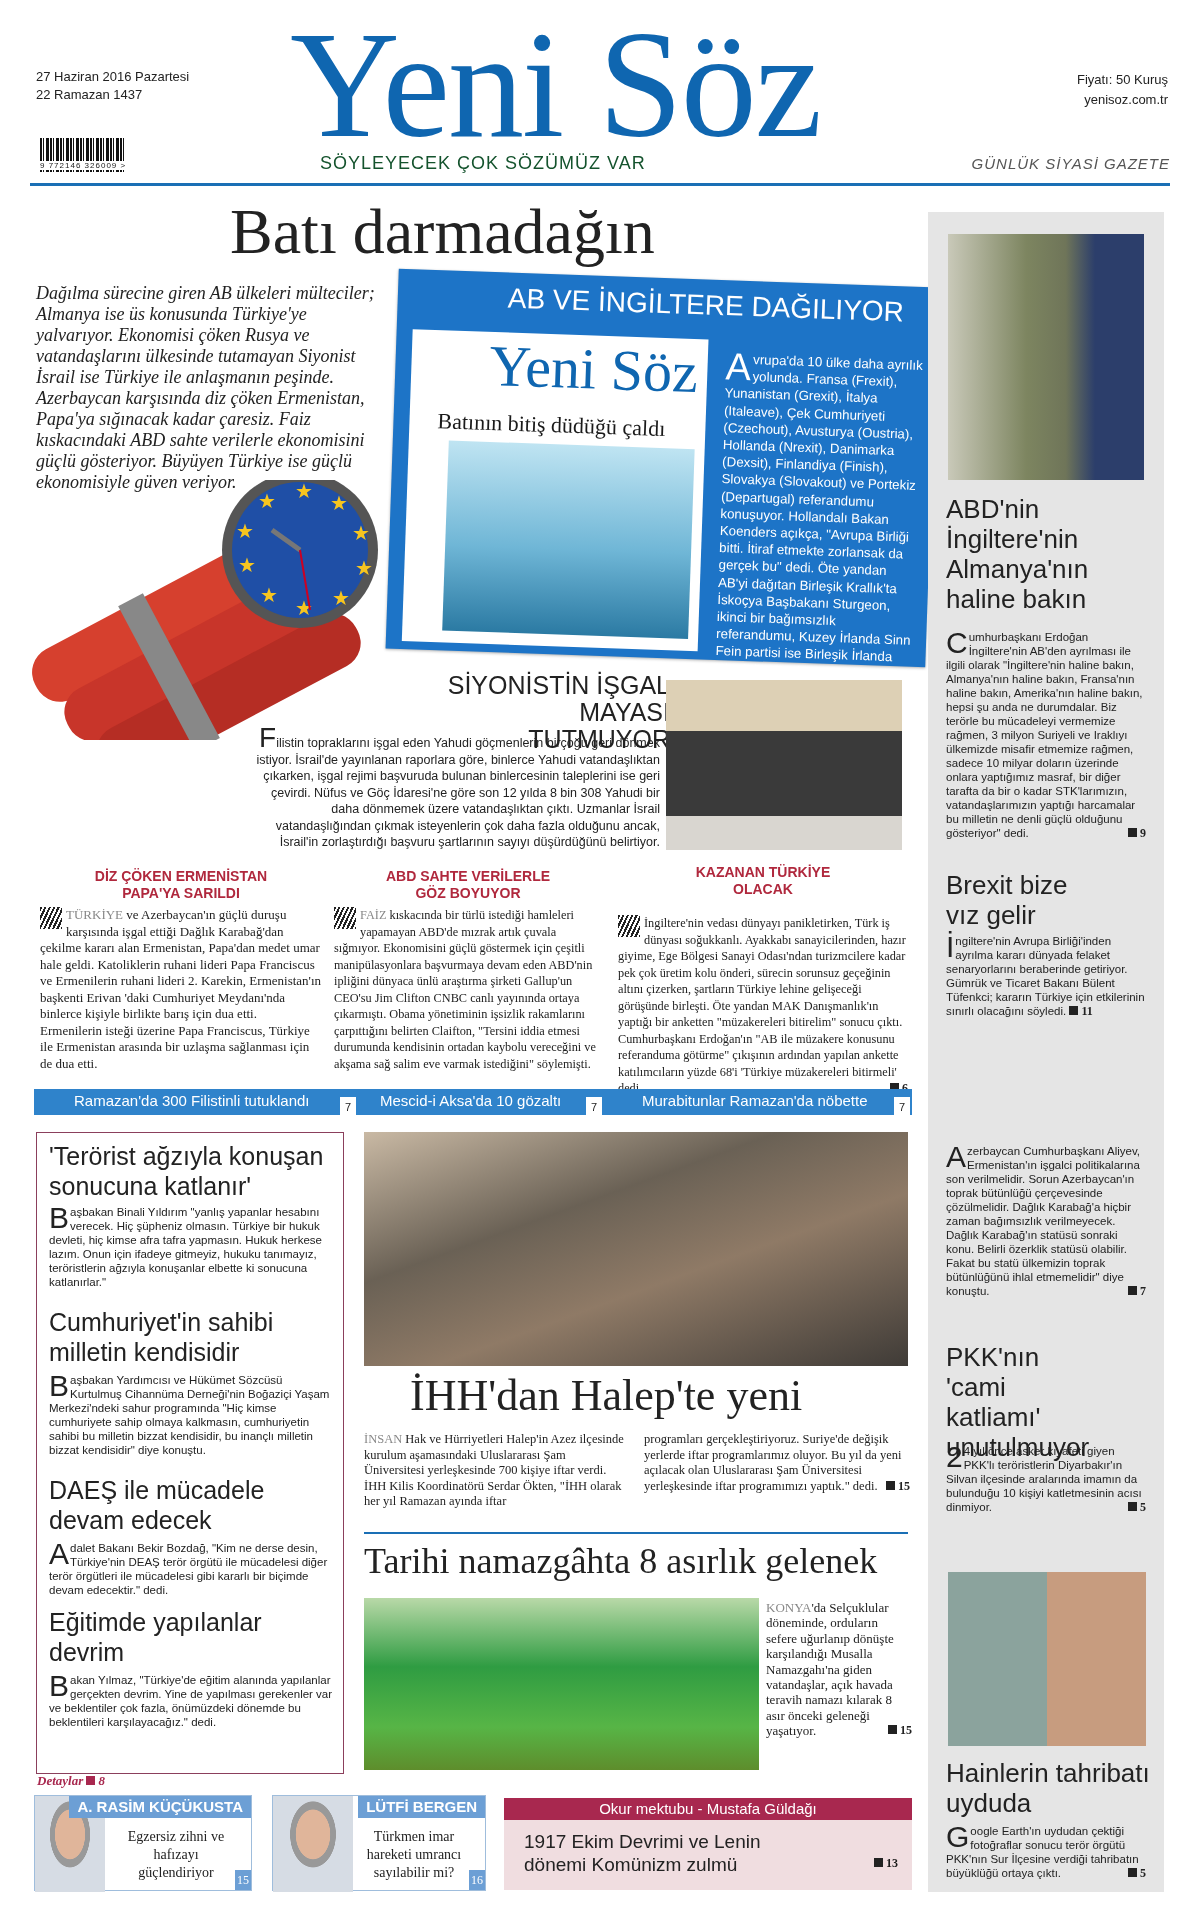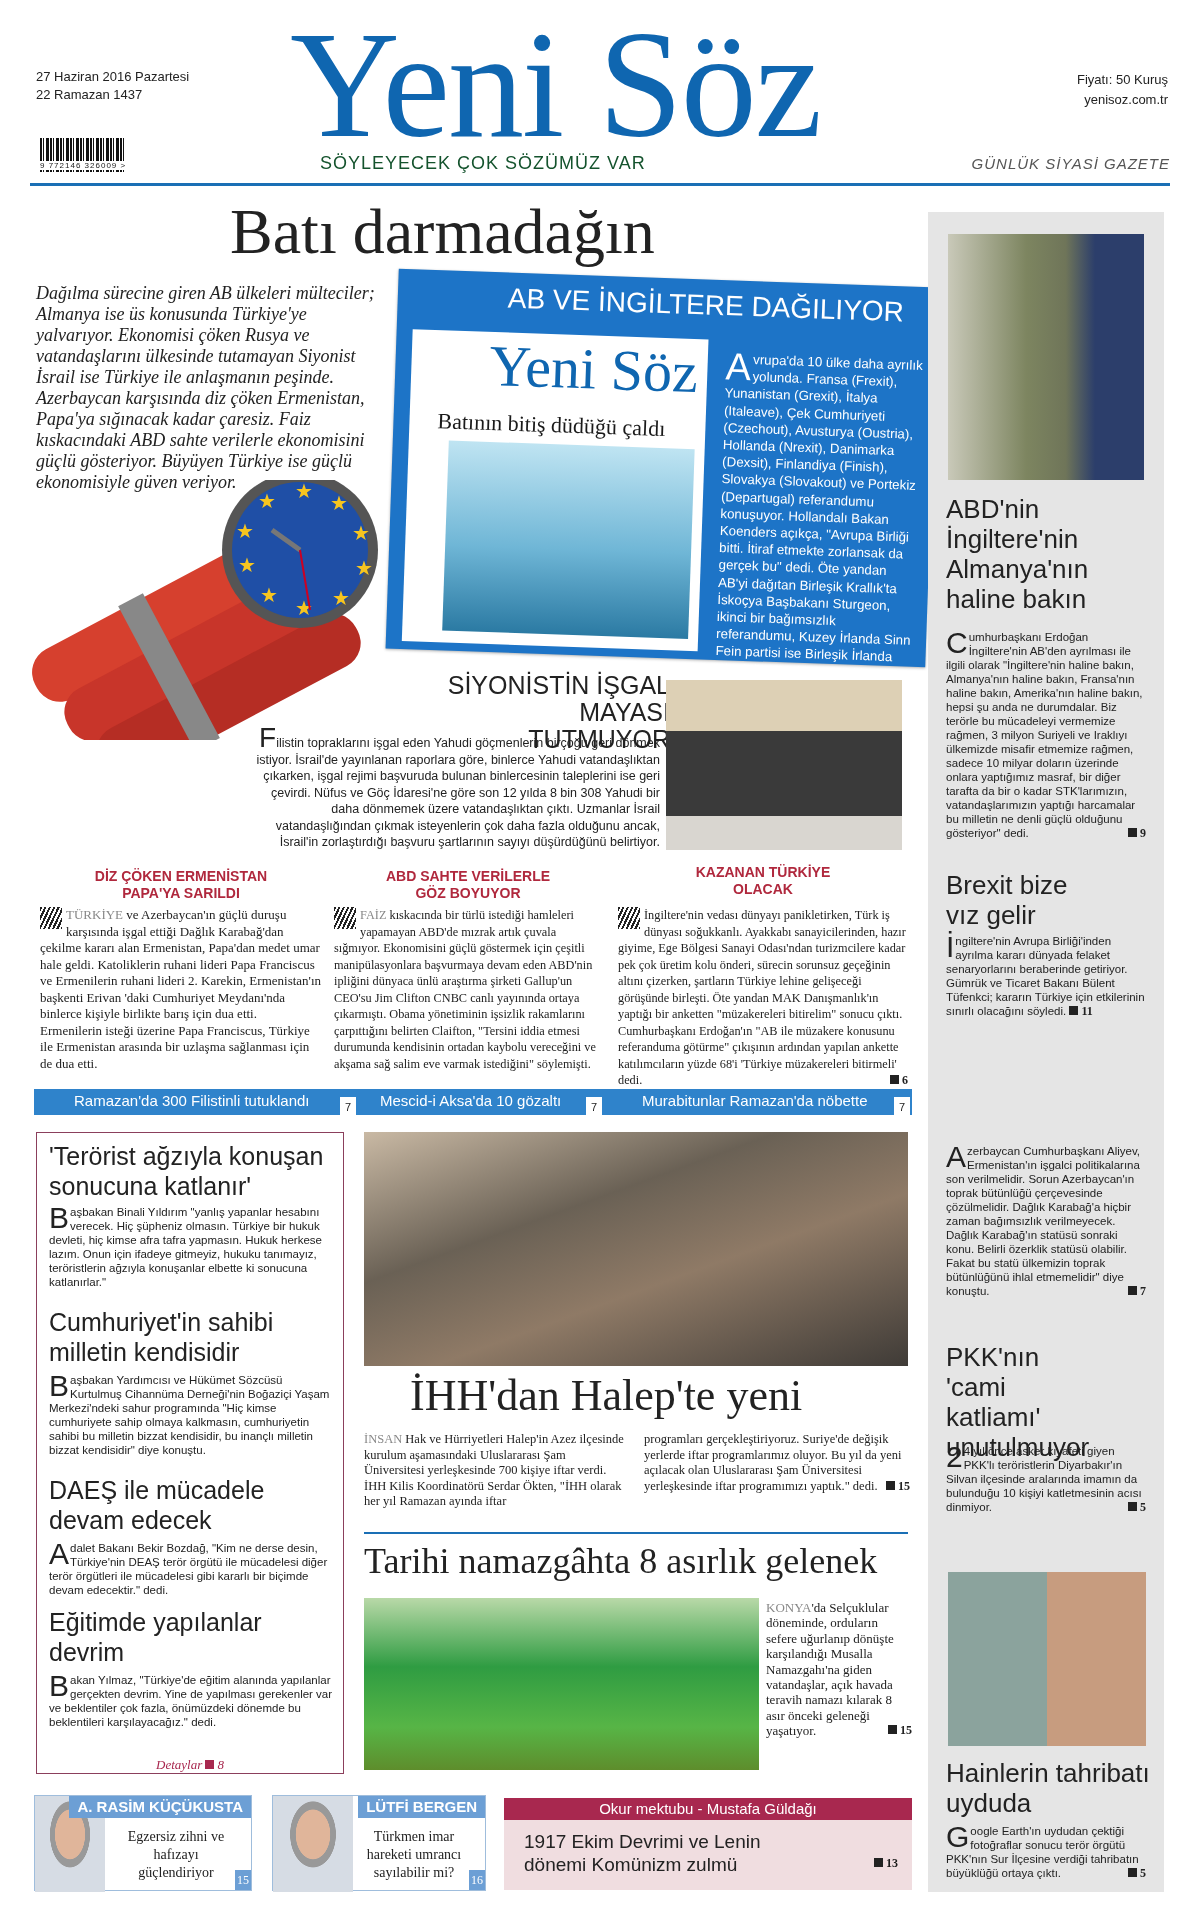--- a/index.html
+++ b/index.html
@@ -157,21 +157,21 @@
   </div>
   <div class="col-body" style="margin-top:5px;font-size:12.3px">
     <span class="slash"></span><span style="color:#888">FAİZ</span><span> kıskacında bir türlü istediği hamleleri yapamayan ABD'de mızrak artık çuvala sığmıyor. Ekonomisini güçlü göstermek için çeşitli manipülasyonlara başvurmaya devam eden ABD'nin ipliğini dünyaca ünlü araştırma şirketi Gallup'un CEO'su Jim Clifton CNBC canlı yayınında ortaya çıkarmıştı. Obama yönetiminin işsizlik rakamlarını çarpıttığını belirten Claifton, "Tersini iddia etmesi durumunda kendisinin ortadan kaybolu vereceğini ve akşama sağ salim eve varmak istediğini" söylemişti.</span>
   </div>
 </div>
 <div class="abs" style="left:618px;top:864px;width:290px">
   <div class="col-head">
     <div>KAZANAN TÜRKİYE</div>
     <div>OLACAK</div>
   </div>
-  <div class="col-body" style="margin-top:9px;font-size:12.3px">
+  <div class="col-body" style="margin-top:17px;font-size:12.3px">
     <span class="slash"></span><span>İngiltere'nin vedası dünyayı panikletirken, Türk iş dünyası soğukkanlı. Ayakkabı sanayicilerinden, hazır giyime, Ege Bölgesi Sanayi Odası'ndan turizmcilere kadar pek çok üretim kolu önderi, sürecin sorunsuz geçeğinin altını çizerken, şartların Türkiye lehine gelişeceği görüşünde birleşti. Öte yandan MAK Danışmanlık'ın yaptığı bir anketten "müzakereleri bitirelim" sonucu çıktı. Cumhurbaşkanı Erdoğan'ın "AB ile müzakere konusunu referanduma götürme" çıkışının ardından yapılan ankette katılımcıların yüzde 68'i 'Türkiye müzakereleri bitirmeli' dedi.</span>
     <span class="ref" style="float:right"><span class="sq"></span><span>6</span></span>
   </div>
 </div>
 
 <div class="abs ticker">
   <div class="tk" style="left:40px">Ramazan'da 300 Filistinli tutuklandı</div>
   <div class="tknum" style="left:306px">7</div>
   <div class="tk" style="left:346px">Mescid-i Aksa'da 10 gözaltı</div>
   <div class="tknum" style="left:552px">7</div>
@@ -181,21 +181,21 @@
 
 <div class="abs pinkbox">
   <div class="pb-h" style="top:8px;width:290px">'Terörist ağzıyla konuşan sonucuna katlanır'</div>
   <div class="pb-b" style="top:72px"><span class="dc">B</span><span>aşbakan Binali Yıldırım "yanlış yapanlar hesabını verecek. Hiç şüpheniz olmasın. Türkiye bir hukuk devleti, hiç kimse afra tafra yapmasın. Hukuk herkese lazım. Onun için ifadeye gitmeyiz, hukuku tanımayız, teröristlerin ağzıyla konuşanlar elbette ki sonucuna katlanırlar."</span></div>
   <div class="pb-h" style="top:174px;width:290px">Cumhuriyet'in sahibi milletin kendisidir</div>
   <div class="pb-b" style="top:240px"><span class="dc">B</span><span>aşbakan Yardımcısı ve Hükümet Sözcüsü Kurtulmuş Cihannüma Derneği'nin Boğaziçi Yaşam Merkezi'ndeki sahur programında "Hiç kimse cumhuriyete sahip olmaya kalkmasın, cumhuriyetin sahibi bu milletin bizzat kendisidir, bu inançlı milletin bizzat kendisidir" diye konuştu.</span></div>
   <div class="pb-h" style="top:342px;width:240px">DAEŞ ile mücadele devam edecek</div>
   <div class="pb-b" style="top:408px"><span class="dc">A</span><span>dalet Bakanı Bekir Bozdağ, "Kim ne derse desin, Türkiye'nin DEAŞ terör örgütü ile mücadelesi diğer terör örgütleri ile mücadelesi gibi kararlı bir biçimde devam edecektir." dedi.</span></div>
   <div class="pb-h" style="top:474px;width:230px">Eğitimde yapılanlar devrim</div>
   <div class="pb-b" style="top:540px"><span class="dc">B</span><span>akan Yılmaz, "Türkiye'de eğitim alanında yapılanlar gerçekten devrim. Yine de yapılması gerekenler var ve beklentiler çok fazla, önümüzdeki dönemde bu beklentileri karşılayacağız." dedi.</span></div>
-  <div style="position:absolute;left:0;width:100%;top:624px;text-align:center;font-family:'Liberation Serif',serif;font-style:italic;font-weight:normal;color:#a8284f;font-size:13px">
+  <div style="position:absolute;left:0;width:100%;top:640px;font-family:'Liberation Serif',serif;font-style:italic;font-weight:bold;color:#a8284f;font-size:13px">
     <span>Detaylar</span>
     <span class="sq" style="background:#a8284f"></span><span>8</span>
   </div>
 </div>
 
 <div class="abs iftar-photo"></div>
 <div class="abs ihh-title">İHH'dan Halep'te yeni</div>
 <div class="abs ihh-col" style="left:364px;top:1432px;width:262px">
   <span style="color:#888">İNSAN</span><span> Hak ve Hürriyetleri Halep'in Azez ilçesinde kurulum aşamasındaki Uluslararası Şam Üniversitesi yerleşkesinde 700 kişiye iftar verdi. İHH Kilis Koordinatörü Serdar Ökten, "İHH olarak her yıl Ramazan ayında iftar</span>
 </div>

